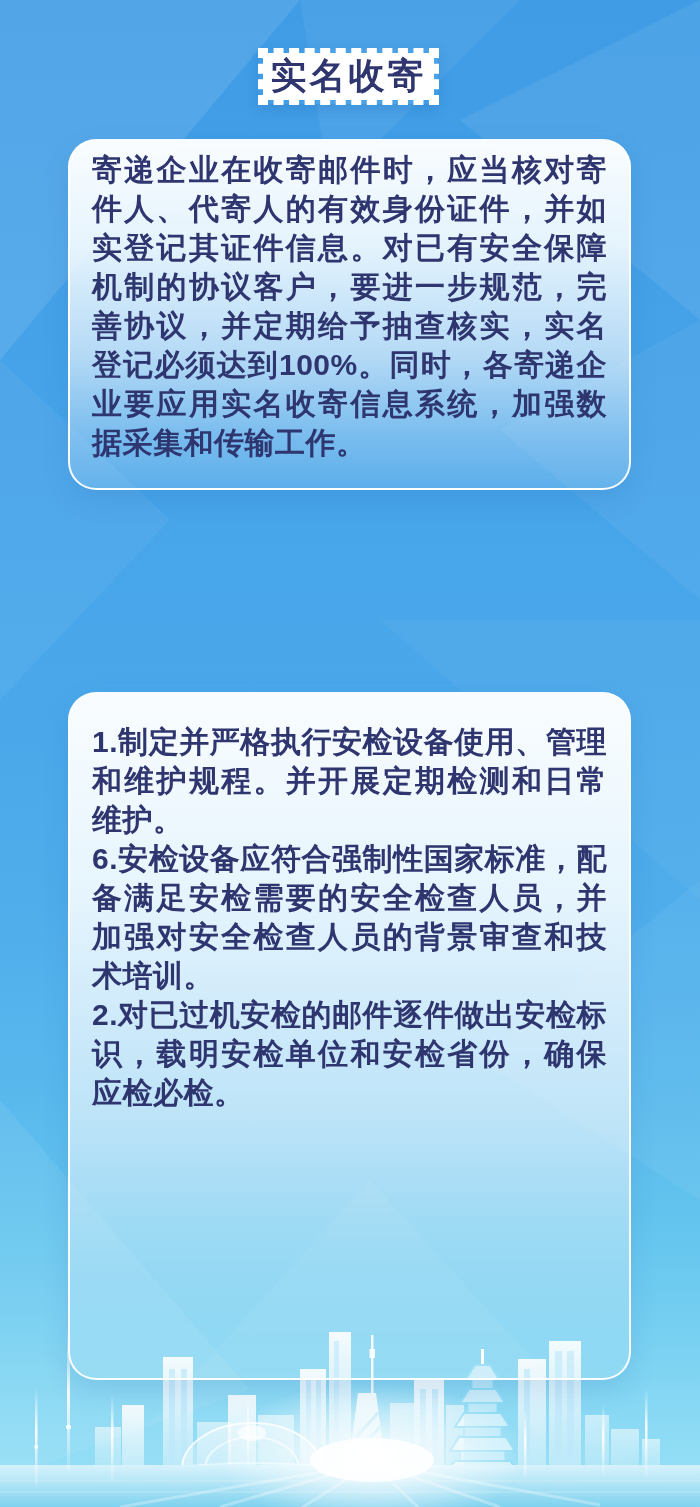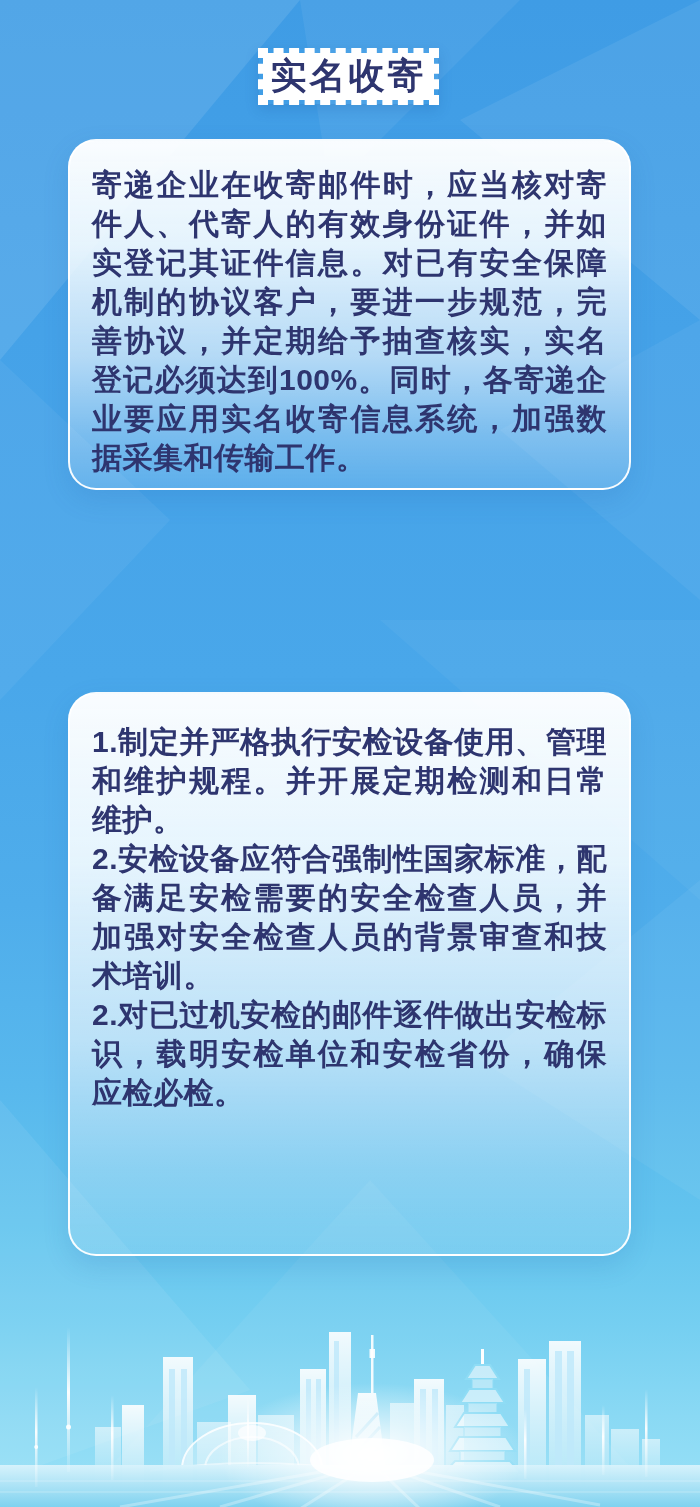--- a/index.html
+++ b/index.html
@@ -67,22 +67,22 @@
       rgba(255,255,255,0.12) 100%);
     box-shadow: 0 10px 26px rgba(35, 95, 170, 0.15);
     color: #2e356f;
     font-weight: bold;
     font-size: 30px;
     line-height: 39px;
     text-align: justify;
     letter-spacing: 0.5px;
   }
   .card p { margin: 0; }
-  .card1 { top: 139px; height: 351px; padding: 24px 22px; }
-  .card2 { top: 692px; height: 564px; padding: 28px 22px; }
+  .card1 { top: 139px; height: 351px; padding: 9px 22px; }
+  .card2 { top: 692px; height: 688px; padding: 28px 22px; }
 </style>
 </head>
 <body>
 
 <div class="page">
 
   <svg class="facets" width="700" height="1507" viewBox="0 0 700 1507" aria-hidden="true">
     <polygon points="0,0 300,0 0,360" fill="#ffffff" opacity="0.10"></polygon>
     <polygon points="300,0 520,0 330,190" fill="#ffffff" opacity="0.06"></polygon>
     <polygon points="700,0 700,320 460,120" fill="#ffffff" opacity="0.07"></polygon>
@@ -214,17 +214,17 @@
     <span>实名收寄</span>
   </div>
 
   <div class="card card1">
     <p>寄递企业在收寄邮件时，应当核对寄件人、代寄人的有效身份证件，并如实登记其证件信息。对已有安全保障机制的协议客户，要进一步规范，完善协议，并定期给予抽查核实，实名登记必须达到100%。同时，各寄递企业要应用实名收寄信息系统，加强数据采集和传输工作。</p>
   </div>
 
 
   <div class="card card2">
     <p>1.制定并严格执行安检设备使用、管理和维护规程。并开展定期检测和日常维护。</p>
-    <p>2.安检设备应符合强制性国家标准，配备满足安检需要的安全检查人员，并加强对安全检查人员的背景审查和技术培训。</p>
+    <p>6.安检设备应符合强制性国家标准，配备满足安检需要的安全检查人员，并加强对安全检查人员的背景审查和技术培训。</p>
     <p>2.对已过机安检的邮件逐件做出安检标识，载明安检单位和安检省份，确保应检必检。</p>
   </div>
 
 </div>
 
 </body></html>

